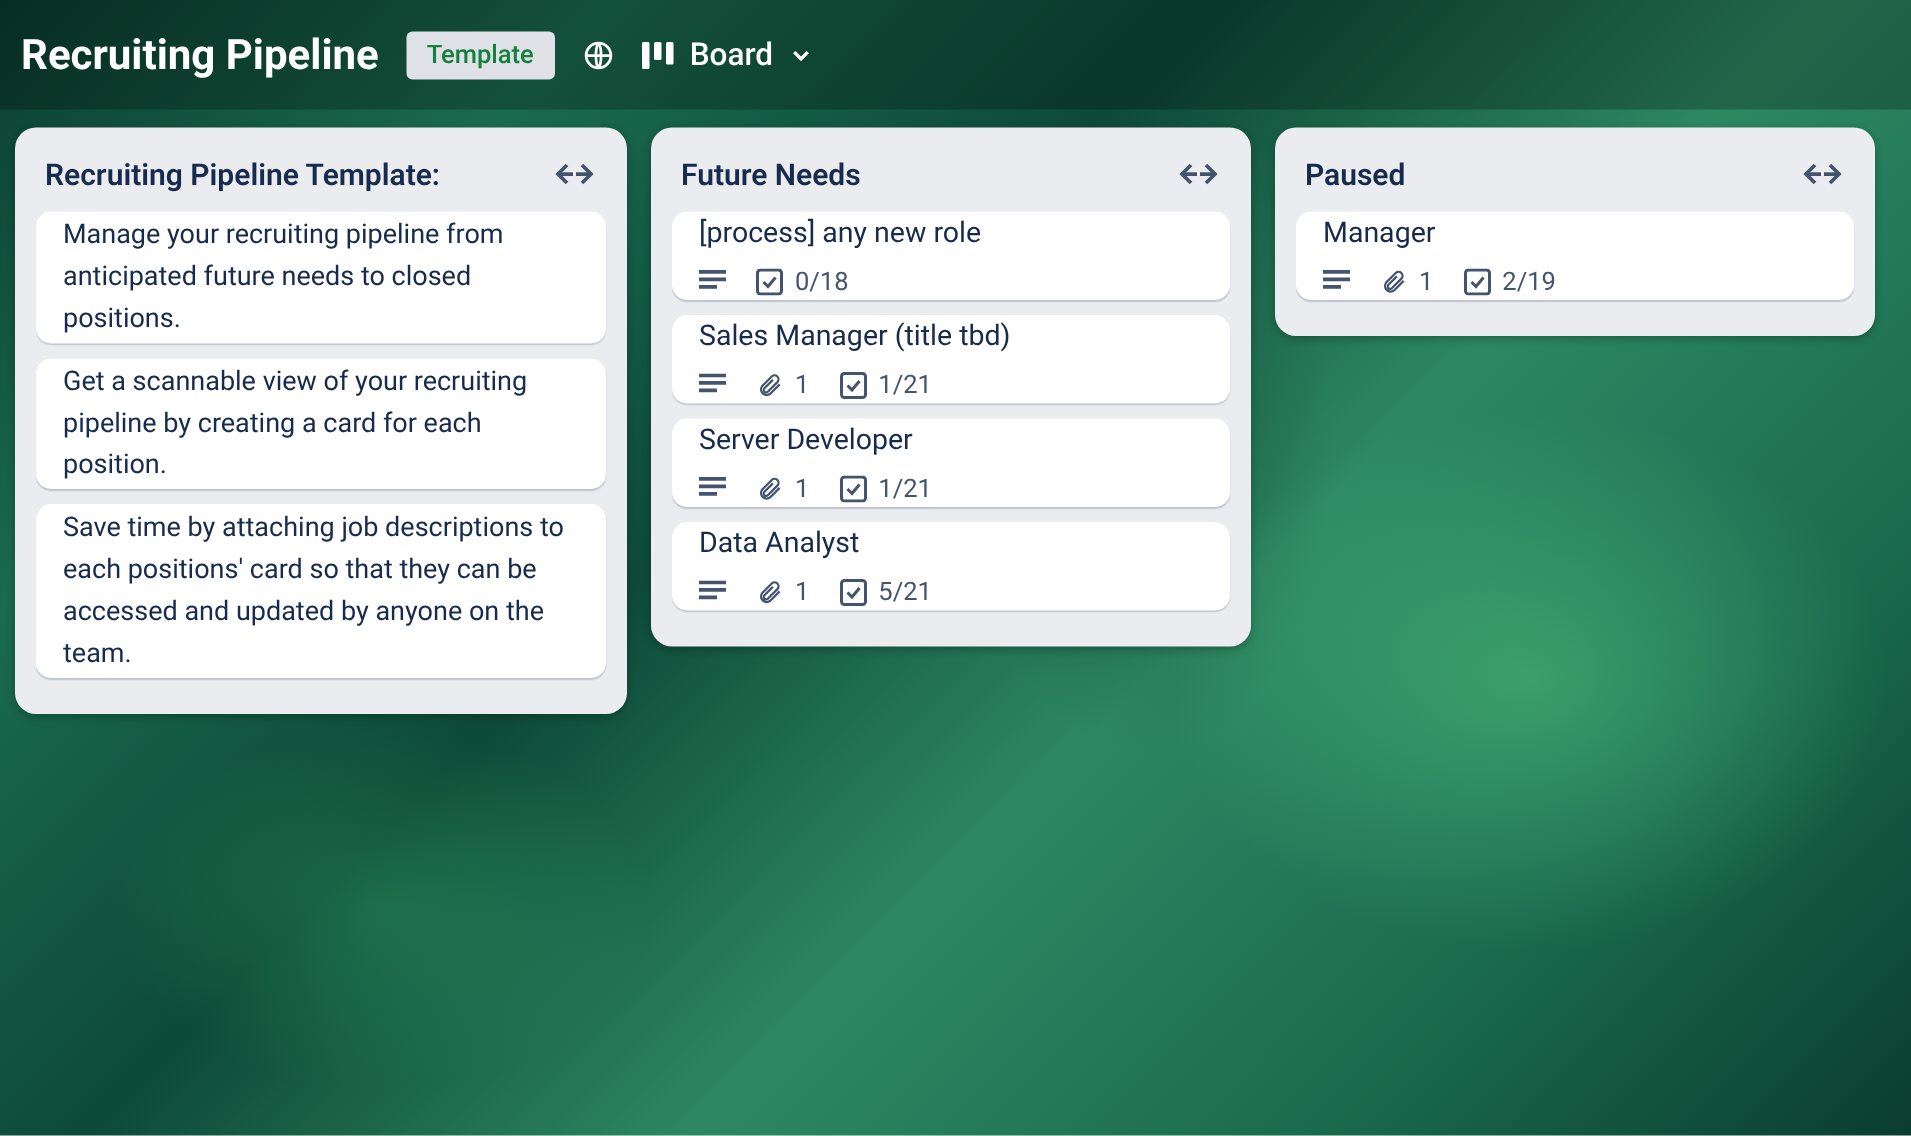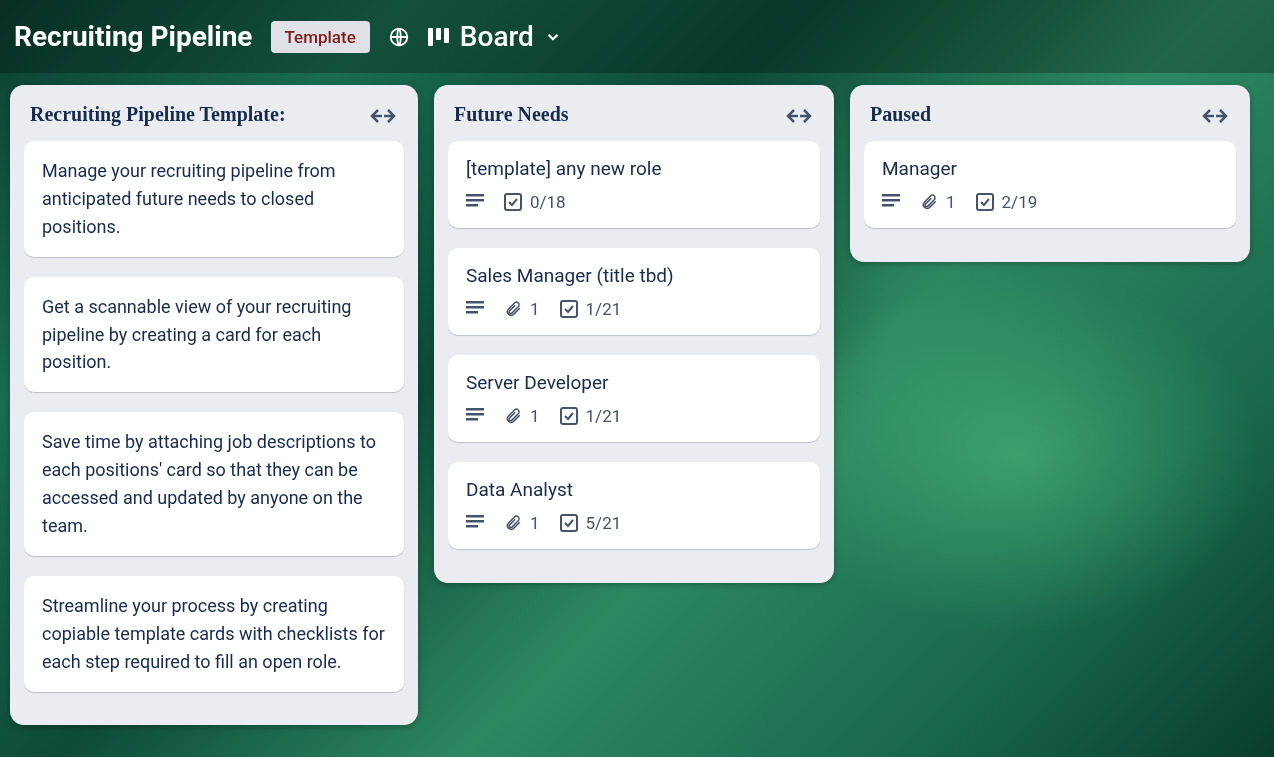--- a/index.html
+++ b/index.html
@@ -31,39 +31,39 @@
     gap: 18px;
     background: rgba(0,0,0,0.25);
   }
   .board-title {
     color: #fff;
     font-size: 28px;
     font-weight: 700;
   }
   .template-badge {
     background: #dfe1e6;
-    color: #7f1d1d;
+    color: #15803d;
     padding: 6px 14px;
     border-radius: 4px;
     font-size: 17px;
     font-weight: 500;
     cursor: pointer;
   }
   .hdr-icon {
     color: #fff;
     cursor: pointer;
     display: flex;
     align-items: center;
   }
   .view-switch {
     display: flex;
     align-items: center;
     gap: 10px;
     color: #fff;
-    font-size: 28px;
+    font-size: 21px;
     font-weight: 500;
     cursor: pointer;
   }
   .board-area {
     position: relative;
     z-index: 2;
     display: flex;
     gap: 16px;
     padding: 12px 10px;
     align-items: flex-start;
@@ -76,22 +76,22 @@
     padding: 14px 8px 14px 14px;
     box-shadow: 0 2px 6px rgba(0,0,0,0.25);
     display: flex;
     flex-direction: column;
     max-height: 650px;
   }
   .list.narrow { width: 400px; flex: 0 0 400px; }
   .list-header {
     display: flex;
     justify-content: space-between;
+    align-items: center;
     padding: 4px 10px 12px 6px;
-    font-family: Liberation Serif, serif;
   }
   .list-title {
     color: #172b4d;
     font-size: 20px;
     font-weight: 600;
   }
   .collapse-btn {
     color: #44546f;
     cursor: pointer;
     padding: 4px;
@@ -99,22 +99,22 @@
   .cards {
     overflow-y: auto;
     padding-right: 6px;
   }
   .cards::-webkit-scrollbar { width: 10px; }
   .cards::-webkit-scrollbar-track { background: rgba(0,0,0,0.05); border-radius: 5px; }
   .cards::-webkit-scrollbar-thumb { background: rgba(0,0,0,0.25); border-radius: 5px; }
   .card {
     background: #fff;
     border-radius: 10px;
-    padding: 16px 18px;
-    margin-bottom: 20px;
+    padding: 2px 18px;
+    margin-bottom: 10px;
     box-shadow: 0 1px 1px rgba(9,30,66,0.2);
     cursor: pointer;
     color: #172b4d;
   }
   .card-text {
     font-size: 18px;
     line-height: 1.55;
     color: #172b4d;
   }
   .card-title {
@@ -182,42 +182,39 @@
     <div class="cards" style="max-height:570px">
       <div class="card">
         <div class="card-text">Manage your recruiting pipeline from anticipated future needs to closed positions.</div>
       </div>
       <div class="card">
         <div class="card-text">Get a scannable view of your recruiting pipeline by creating a card for each position.</div>
       </div>
       <div class="card">
         <div class="card-text">Save time by attaching job descriptions to each positions' card so that they can be accessed and updated by anyone on the team.</div>
       </div>
-      <div class="card">
-        <div class="card-text">Streamline your process by creating copiable template cards with checklists for each step required to fill an open role.</div>
-      </div>
     </div>
   </div>
 
   <div class="list narrow">
     <div class="list-header">
       <div class="list-title">Future Needs</div>
       <div class="collapse-btn">
         <svg width="26" height="18" viewBox="0 0 26 18" fill="none" stroke="currentColor" stroke-width="2.5">
           <polyline points="8 3 2 9 8 15"></polyline>
             <line x1="2" y1="9" x2="12" y2="9"></line>
           <polyline points="18 3 24 9 18 15"></polyline>
             <line x1="14" y1="9" x2="24" y2="9"></line>
         </svg>
       </div>
     </div>
     <div class="cards">
 
       <div class="card">
-        <div class="card-title">[template] any new role</div>
+        <div class="card-title">[process] any new role</div>
         <div class="badges">
           <span class="badge">
             <svg width="18" height="16" viewBox="0 0 18 16" fill="currentColor">
                 <rect y="0" width="18" height="2.5"></rect>
                 <rect y="5" width="18" height="2.5"></rect>
                 <rect y="10" width="12" height="2.5"></rect>
               </svg>
           </span>
           <span class="badge">
             <svg width="18" height="18" viewBox="0 0 18 18" fill="none" stroke="currentColor" stroke-width="2">

